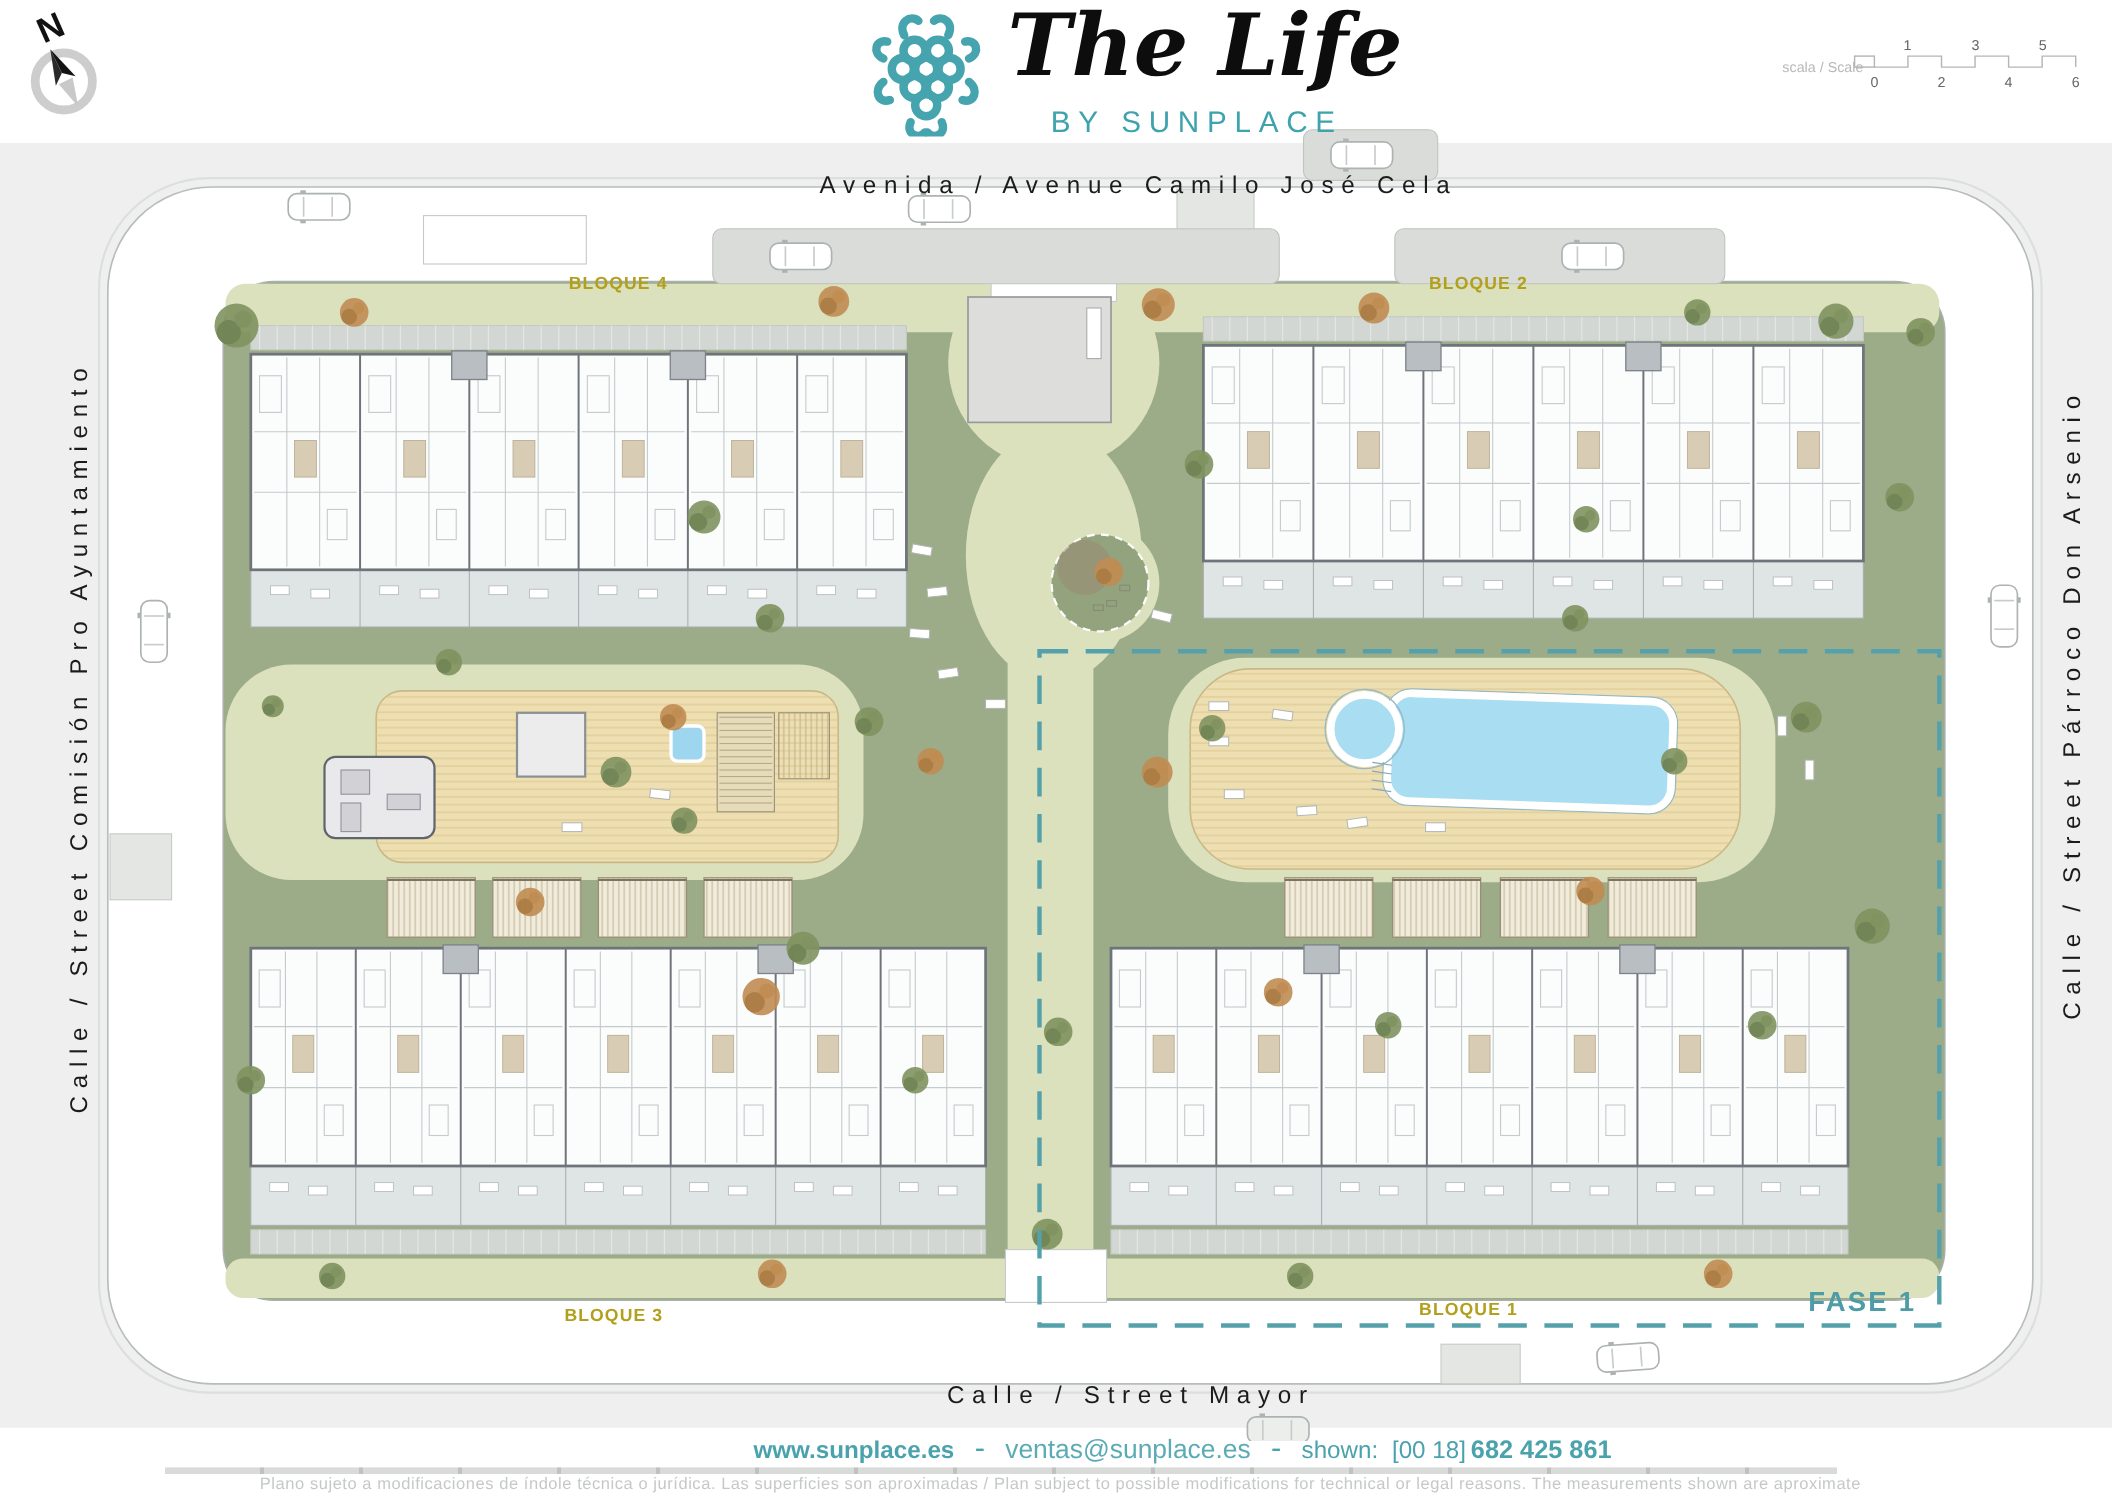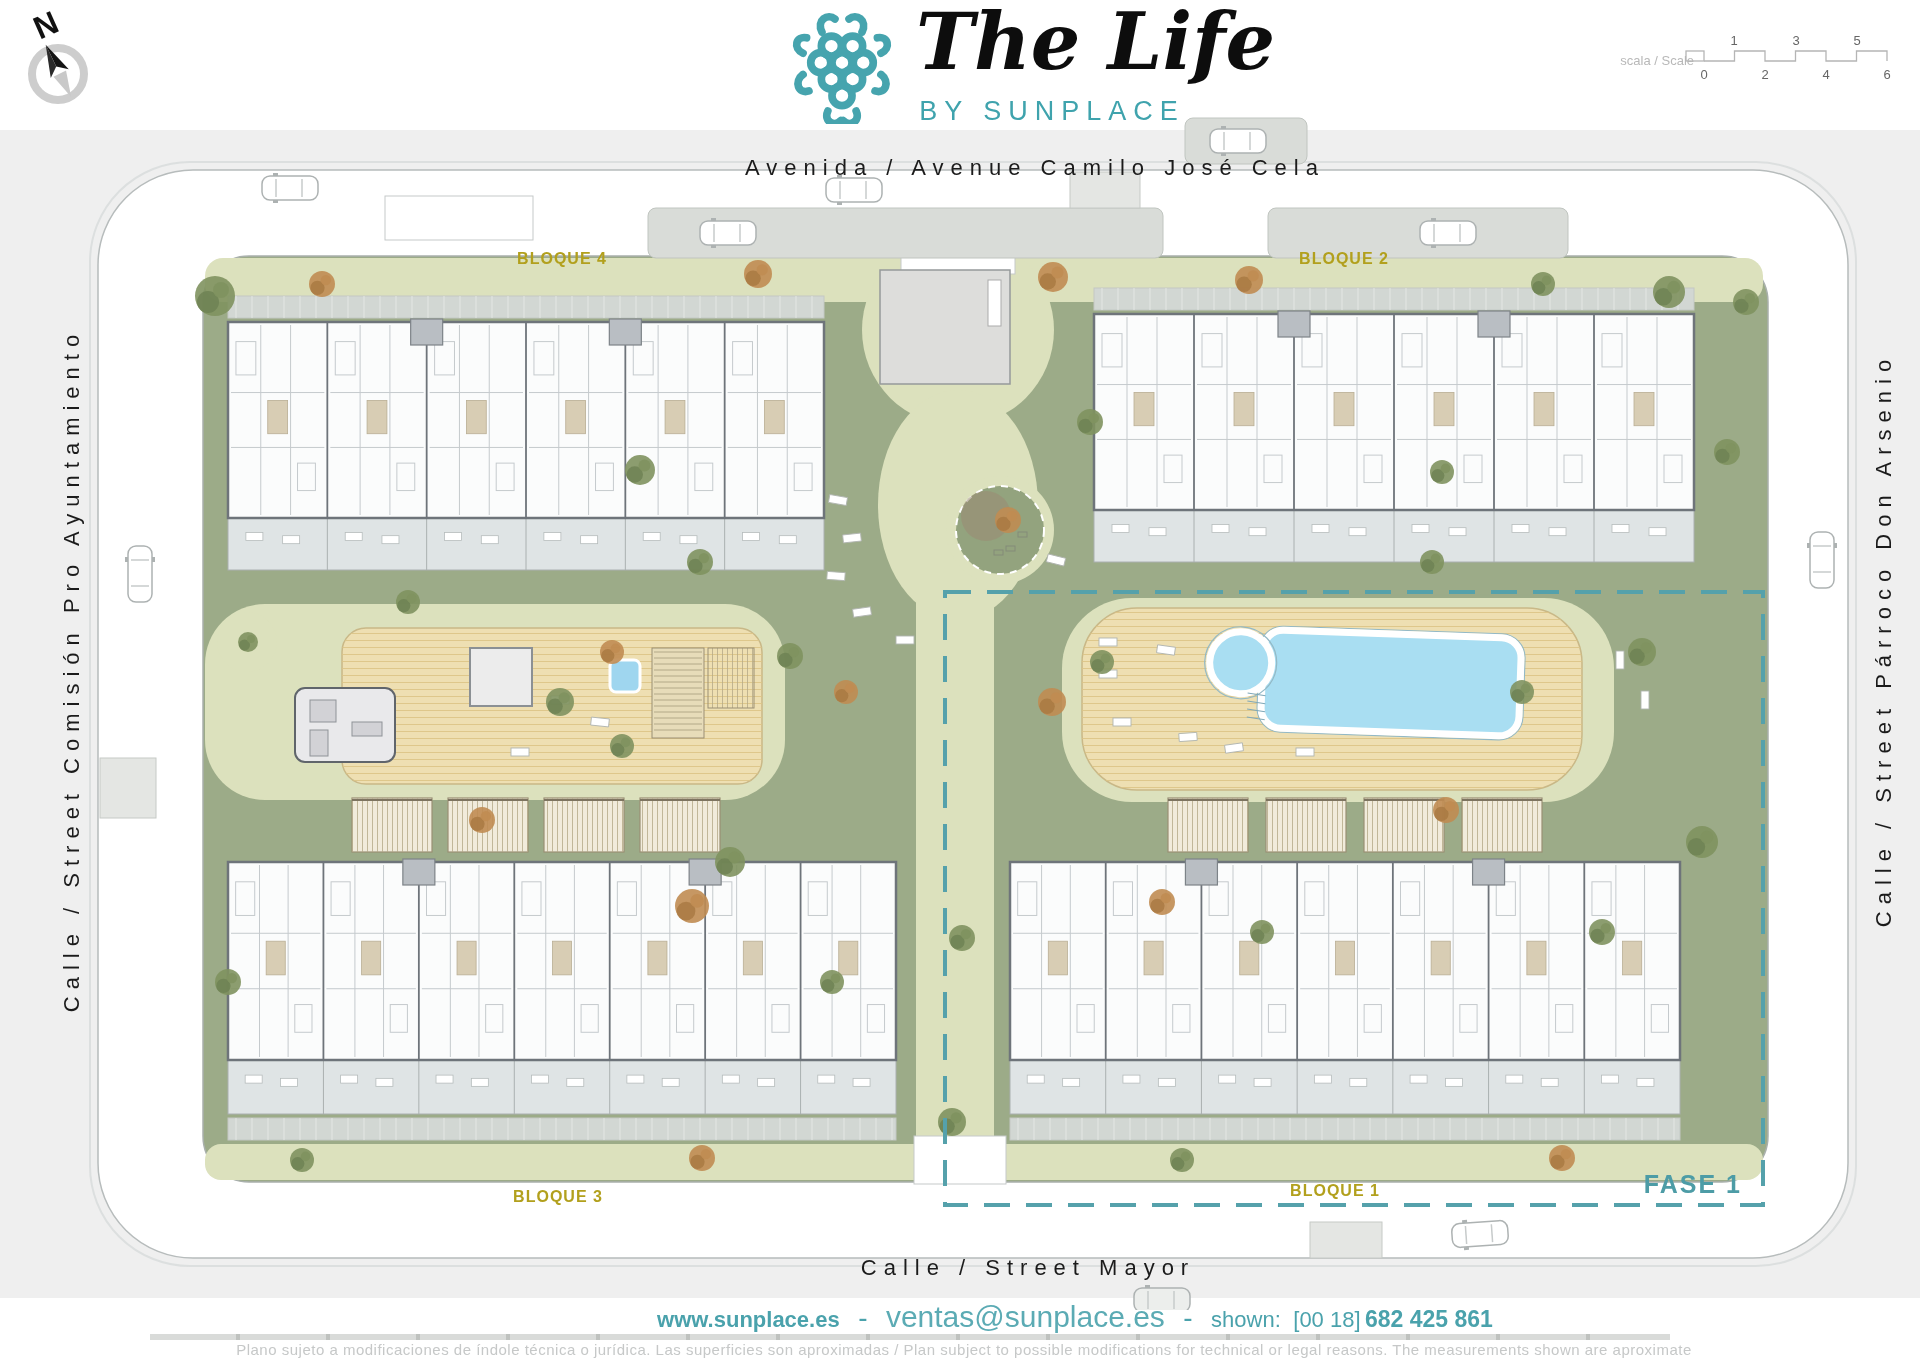--- a/index.html
+++ b/index.html
@@ -4,40 +4,40 @@
 <style>
   html,body{margin:0;padding:0;background:#fff;}
   .page{position:relative;width:1920px;height:1358px;background:#ffffff;
         font-family:"Liberation Sans",sans-serif;overflow:hidden;}
   .plan-bg{position:absolute;left:0;top:130px;width:1920px;height:1168px;background:#efefef;}
   #plan-svg{position:absolute;left:0;top:110px;width:1920px;height:1200px;}
 
   
   .logo-title{position:absolute;left:916px;top:-4px;font-family:"DejaVu Serif",serif;
               font-style:italic;font-weight:700;font-size:78px;color:#0d0d0d;white-space:nowrap;}
-  .logo-sub{position:absolute;left:1052px;top:96px;transform:translateX(-50%);
+  .logo-sub{position:absolute;left:1088px;top:96px;transform:translateX(-50%);
             font-size:27px;letter-spacing:7px;color:#3fa3ad;white-space:nowrap;}
   #compass-svg{position:absolute;left:8px;top:8px;width:100px;height:112px;}
   #scale-svg{position:absolute;left:1620px;top:15px;width:300px;height:70px;}
 
   
   .street-label{position:absolute;font-size:22px;letter-spacing:7px;color:#1b1b1b;
                 white-space:nowrap;transform:translate(-50%,-50%);}
   .street-vert{transform:translate(-50%,-50%) rotate(-90deg);}
   .block-label{position:absolute;font-size:16px;font-weight:bold;letter-spacing:1px;
                color:#b2a01d;white-space:nowrap;transform:translate(-50%,-50%);text-align:right;}
   .fase-label{position:absolute;font-size:25px;font-weight:bold;letter-spacing:2px;
               color:#4d9ca6;white-space:nowrap;transform:translate(-100%,-50%);}
 
   
   .footer-line{position:absolute;left:1075px;top:1300px;transform:translateX(-50%);
                white-space:nowrap;color:#4aa2ac;}
   .f-web{font-size:22px;font-weight:bold;}
   .f-sep{font-size:28px;margin:0 14px;}
-  .f-mail{font-size:30px;font-weight:400;opacity:.9;}
+  .f-mail{font-size:24px;font-weight:400;opacity:.9;}
   .f-phlabel{font-size:22px;}
   .f-phprefix{font-size:22px;margin-left:8px;}
   .f-phnum{font-size:23px;font-weight:bold;margin-left:0;}
   .ruler-strip{position:absolute;left:150px;top:1334px;width:1520px;height:6px;
                background:repeating-linear-gradient(90deg,#d9dbd9 0 86px,#bfc2bf 86px 90px);}
   .fine-print{position:absolute;left:964px;top:1341px;transform:translateX(-50%);
               font-size:15px;letter-spacing:.5px;color:#c6c8c8;white-space:nowrap;}
 </style>
 </head>
 <body>

